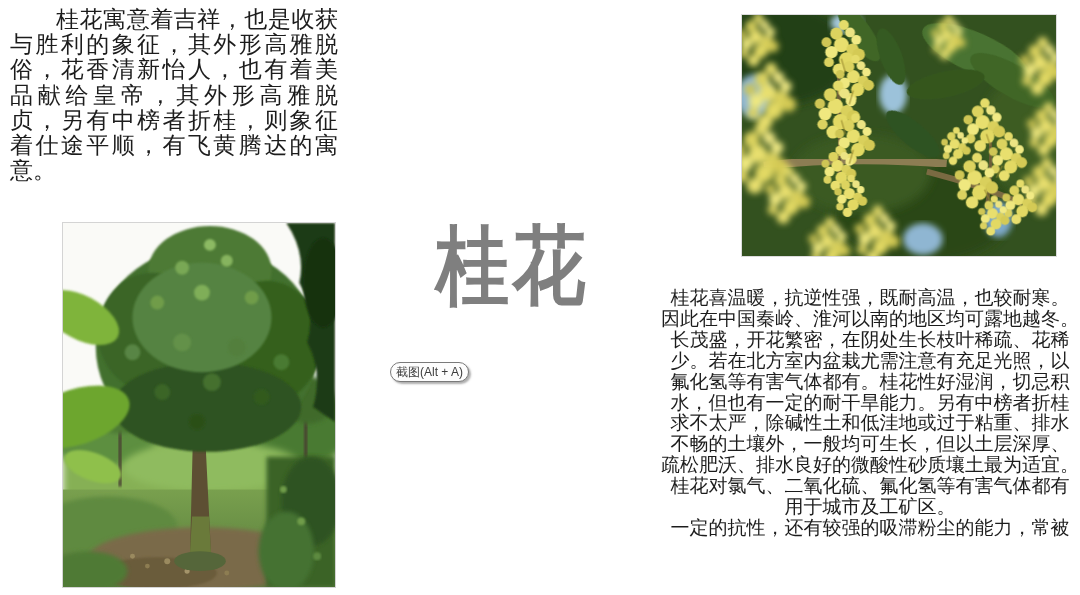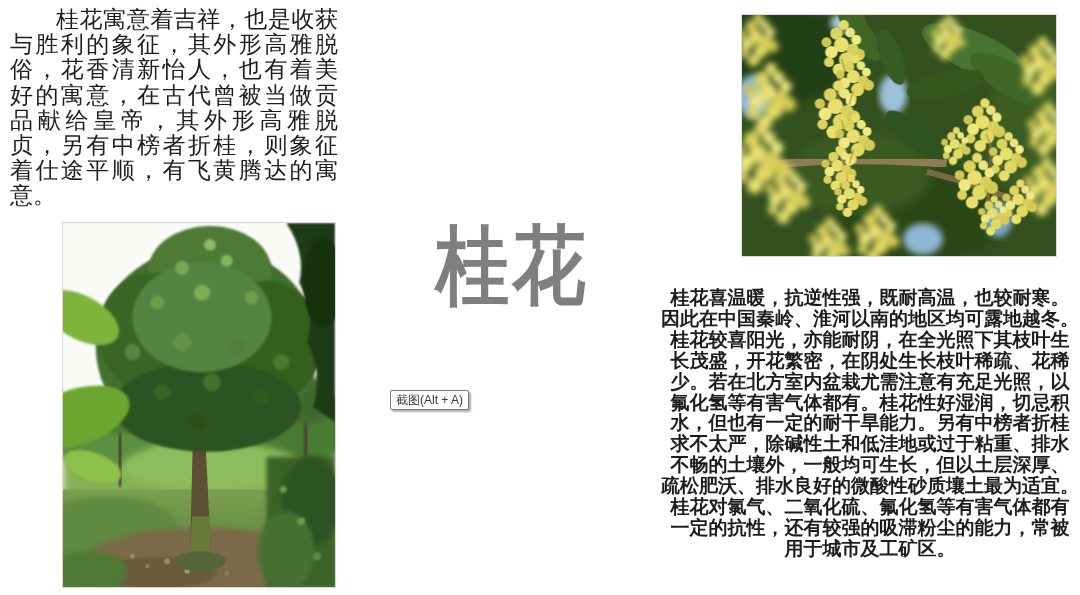--- a/index.html
+++ b/index.html
@@ -9,52 +9,51 @@
   
   .left-text{position:absolute;left:10px;top:7px;width:328px;
              font-family:"Liberation Serif","DejaVu Serif",serif;
              font-size:23px;line-height:25.2px;color:#1c1c1c;line-break:strict;}
   .left-text .line{text-align:justify;text-align-last:justify;}
   .left-text .line:first-child{text-indent:2em;}
   .left-text .line:last-child{text-align-last:left;}
 
   
   .right-text{position:absolute;left:661px;top:288px;width:418px;
-              font-family:"Liberation Sans","DejaVu Sans",sans-serif;font-weight:bold;
+              font-family:"Liberation Sans","DejaVu Sans",sans-serif;font-weight:normal;
               font-size:19px;line-height:20.9px;color:#1c1c1c;}
   .right-text .line{text-align:center;white-space:nowrap;}
 
   
   .page-title{position:absolute;left:436px;top:222px;
               font-weight:bold;font-size:86px;line-height:1;color:#7f7f7f;
               transform:scaleX(0.85);transform-origin:left top;
               letter-spacing:4px;white-space:nowrap;}
 
   
-  .tooltip{position:absolute;left:390px;top:390px;height:18px;padding:0 5px;
-           background:#fdfdfd;border:1px solid #7a7a7a;border-radius:2px;
+  .tooltip{position:absolute;left:390px;top:362px;height:18px;padding:0 5px;
+           background:#fdfdfd;border:1px solid #7a7a7a;border-radius:10px;
            box-shadow:2px 2px 2px rgba(110,110,110,0.55);
            font-size:12px;line-height:18px;color:#3c3c3c;white-space:nowrap;}
 
   
   .photo{position:absolute;box-sizing:border-box;border:1px solid #d4d4d4;overflow:hidden;}
   .tree-photo{left:62px;top:222px;width:274px;height:366px;}
   .flower-photo{left:741px;top:14px;width:316px;height:243px;border-color:#dcdcdc;}
   .photo svg{display:block;width:100%;height:100%;}
 </style>
 </head>
 <body>
 
 <div class="slide">
 
   <div class="left-text">
       <div class="line">桂花寓意着吉祥，也是收获</div>
       <div class="line">与胜利的象征，其外形高雅脱</div>
       <div class="line">俗，花香清新怡人，也有着美</div>
-      <div class="line">好的寓意，在古代曾被当做贡</div>
       <div class="line">品献给皇帝，其外形高雅脱</div>
       <div class="line">贞，另有中榜者折桂，则象征</div>
       <div class="line">着仕途平顺，有飞黄腾达的寓</div>
       <div class="line">意。</div>
     </div>
 
   <figure class="photo tree-photo" style="margin:0">
     <svg viewBox="0 0 274 366" preserveAspectRatio="none">
       <defs>
         <filter id="b1">
@@ -228,26 +227,25 @@
       <g stroke="#97882e" stroke-width="1.2" opacity="0.8">
         <path d="M100 44 L104 58 M112 76 L108 90 M100 106 L104 120 M112 136 L108 150"></path>
         <path d="M246 120 L250 132 M262 152 L256 164 M244 176 L250 188"></path>
       </g>
     </svg>
   </figure>
 
   <div class="right-text">
       <div class="line">桂花喜温暖，抗逆性强，既耐高温，也较耐寒。</div>
       <div class="line">因此在中国秦岭、淮河以南的地区均可露地越冬。</div>
-      <div class="line">桂花较喜阳光，亦能耐阴，在全光照下其枝叶生</div>
       <div class="line">长茂盛，开花繁密，在阴处生长枝叶稀疏、花稀</div>
       <div class="line">少。若在北方室内盆栽尤需注意有充足光照，以</div>
       <div class="line">氟化氢等有害气体都有。桂花性好湿润，切忌积</div>
       <div class="line">水，但也有一定的耐干旱能力。另有中榜者折桂</div>
       <div class="line">求不太严，除碱性土和低洼地或过于粘重、排水</div>
       <div class="line">不畅的土壤外，一般均可生长，但以土层深厚、</div>
       <div class="line">疏松肥沃、排水良好的微酸性砂质壤土最为适宜。</div>
       <div class="line">桂花对氯气、二氧化硫、氟化氢等有害气体都有</div>
+      <div class="line">用于城市及工矿区。</div>
       <div class="line">一定的抗性，还有较强的吸滞粉尘的能力，常被</div>
-      <div class="line">用于城市及工矿区。</div>
     </div>
 
 </div>
 
 </body></html>

